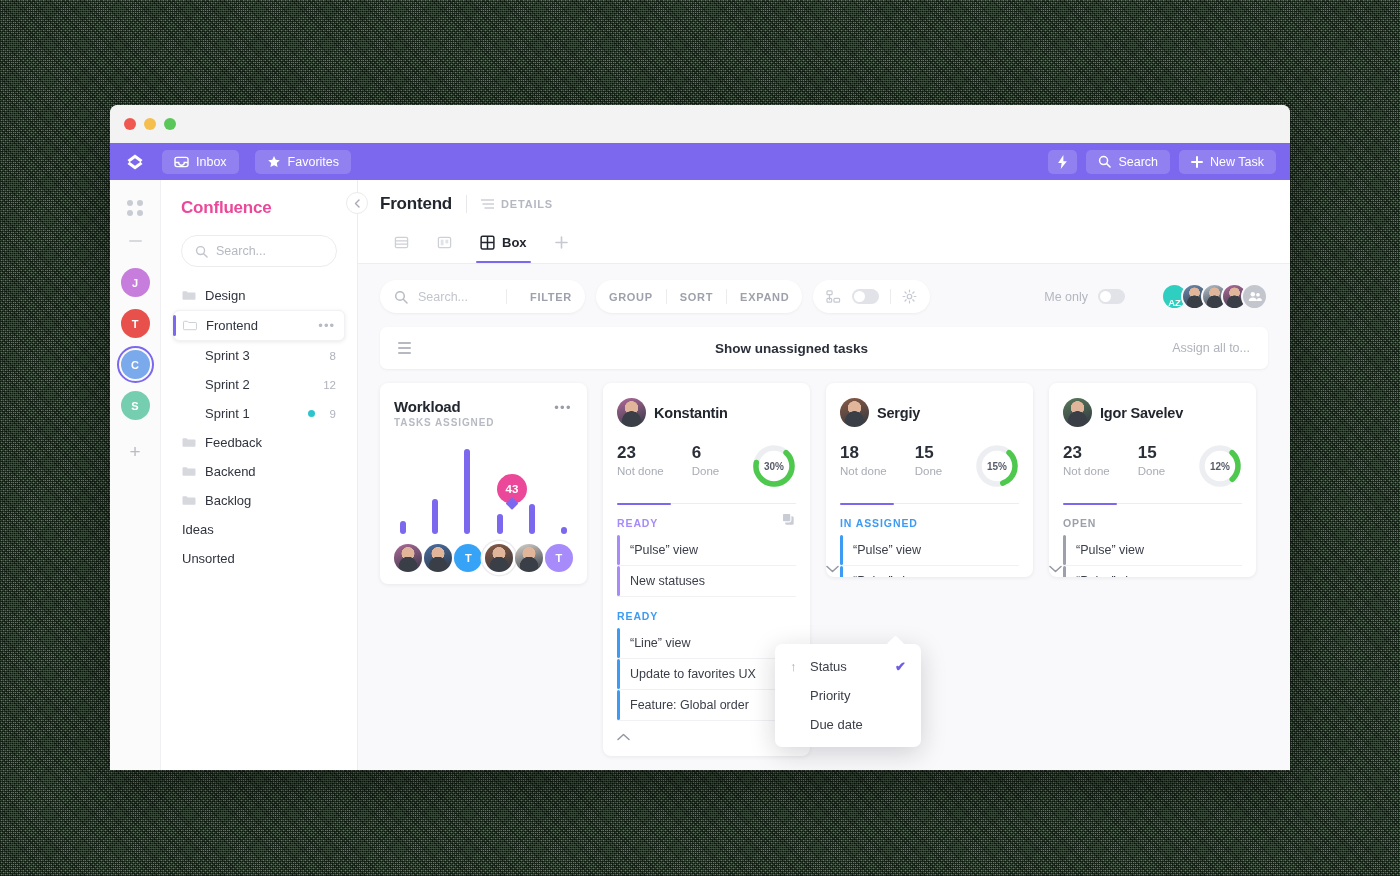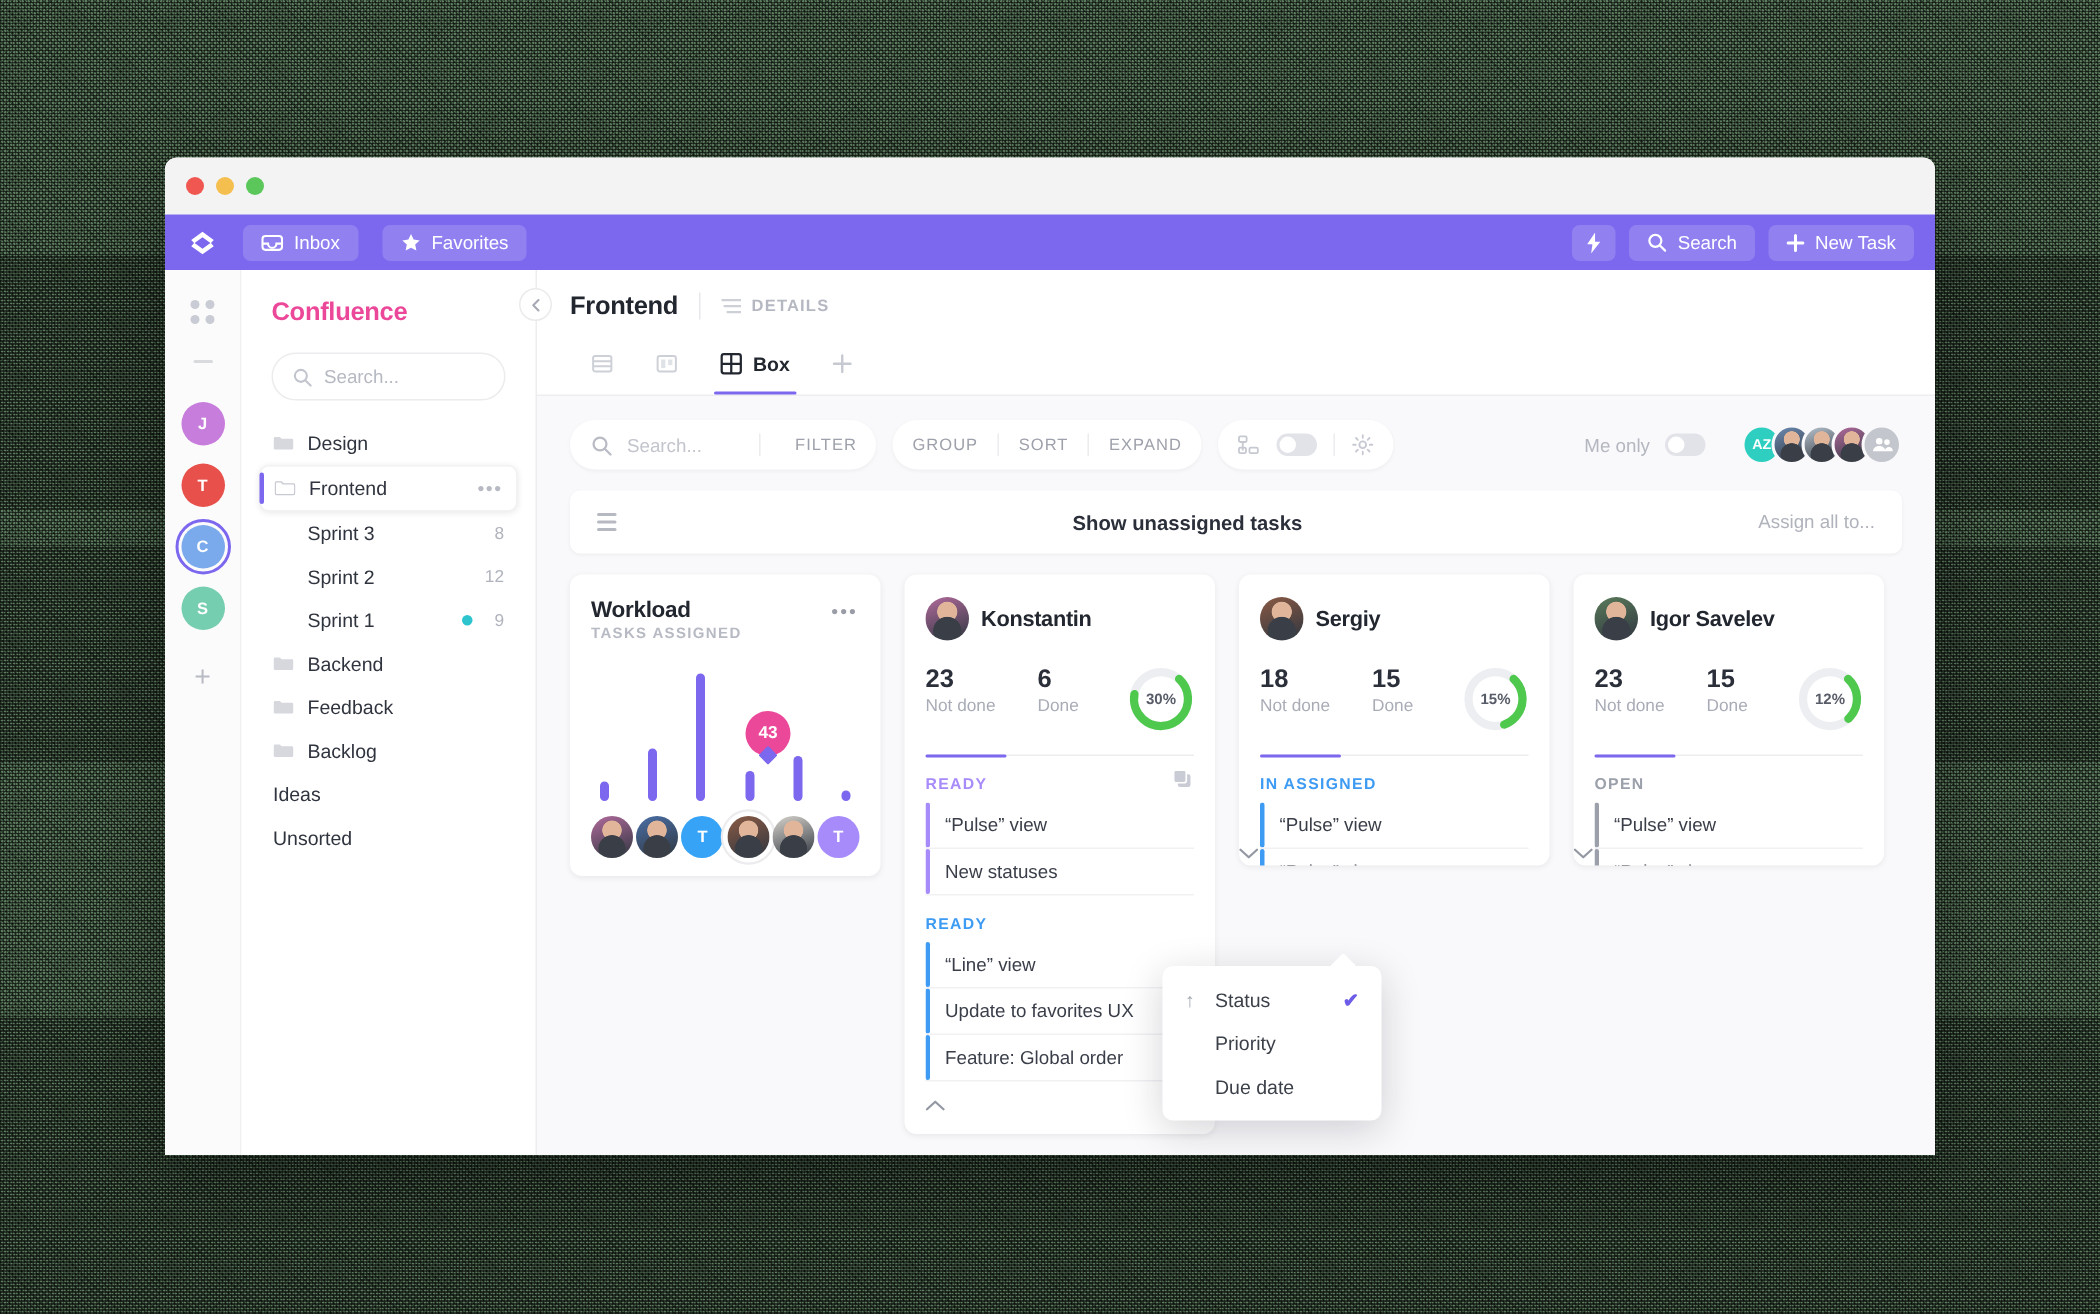--- a/index.html
+++ b/index.html
@@ -150,33 +150,33 @@
     background: #fff; border-radius: 20px; height: 33px;
     display: flex; align-items: center; box-shadow: 0 1px 3px rgba(0,0,0,.05);
   }
   .pill.search { padding: 0 0 0 14px; gap: 10px; }
   .pill.search input {
     border: 0; outline: 0; font-size: 12.5px; width: 78px; background: transparent;
     font-family: inherit; color: #5c6070;
   }
   .pill.search input::placeholder { color: #c2c5cd; }
   .tb-sep { width: 1px; height: 15px; background: #ececef; }
-  .tb-txt { font-size: 11px; font-weight: 400; letter-spacing: .7px; color: #9ea1ab; padding: 0 13px; cursor: pointer; }
+  .tb-txt { font-size: 11px; font-weight: 700; letter-spacing: .7px; color: #9ea1ab; padding: 0 13px; cursor: pointer; }
   .toggle-sw { width: 27px; height: 15px; border-radius: 9px; background: #e1e3e8; position: relative; cursor: pointer; }
   .toggle-sw i { position: absolute; left: 2px; top: 2px; width: 11px; height: 11px; border-radius: 50%; background: #fff; }
   .me-only { margin-left: auto; display: flex; align-items: center; gap: 10px; }
   .me-only .lbl { font-size: 12.5px; color: #b4b7c0; }
   .av-stack { display: flex; align-items: center; margin-left: 14px; }
   .av-stack .av {
     width: 27px; height: 27px; border-radius: 50%; border: 2px solid #f9f9fb;
     margin-left: -7px; overflow: hidden; position: relative;
     display:flex; align-items:center; justify-content:center;
     font-size: 9.5px; font-weight: 700; color: #fff;
   }
-  .av-stack .av:first-child { margin-left: 0; }
+  .av-stack .av:first-child { margin-left: 12px; align-items: flex-end; }
 
   
   .unassigned {
     margin-top: 14px; height: 42px; background: #fff; border-radius: 7px;
     box-shadow: 0 1px 3px rgba(0,0,0,.05);
     display: flex; align-items: center; padding: 0 18px;
   }
   .burger { display: flex; flex-direction: column; gap: 3px; cursor: pointer; }
   .burger i { width: 13px; height: 2px; background: #b6b9c2; border-radius: 1px; }
   .unassigned .ttl { flex: 1; text-align: center; font-size: 13.5px; font-weight: 600; color: #2b2f3a; }
@@ -400,27 +400,27 @@
           </div>
           <div class="sb-item child">
             <span class="lbl">Sprint 1</span>
             <span class="dotx"></span>
             <span class="cnt">9</span>
           </div>
           <div class="sb-item">
             <svg class="folder-ico" viewBox="0 0 16 12">
               <path d="M0.6 2.2a1 1 0 0 1 1-1h3.6l1.3 1.4h7.9a1 1 0 0 1 1 1v6.2a1 1 0 0 1-1 1H1.6a1 1 0 0 1-1-1z" fill="#d6d8de"></path>
             </svg>
-            <span class="lbl">Backend</span>
+            <span class="lbl">Feedback</span>
           </div>
           <div class="sb-item">
             <svg class="folder-ico" viewBox="0 0 16 12">
               <path d="M0.6 2.2a1 1 0 0 1 1-1h3.6l1.3 1.4h7.9a1 1 0 0 1 1 1v6.2a1 1 0 0 1-1 1H1.6a1 1 0 0 1-1-1z" fill="#d6d8de"></path>
             </svg>
-            <span class="lbl">Feedback</span>
+            <span class="lbl">Backend</span>
           </div>
           <div class="sb-item">
             <svg class="folder-ico" viewBox="0 0 16 12">
               <path d="M0.6 2.2a1 1 0 0 1 1-1h3.6l1.3 1.4h7.9a1 1 0 0 1 1 1v6.2a1 1 0 0 1-1 1H1.6a1 1 0 0 1-1-1z" fill="#d6d8de"></path>
             </svg>
             <span class="lbl">Backlog</span>
           </div>
           <div class="sb-item">
             <span class="lbl">Ideas</span>
           </div>

